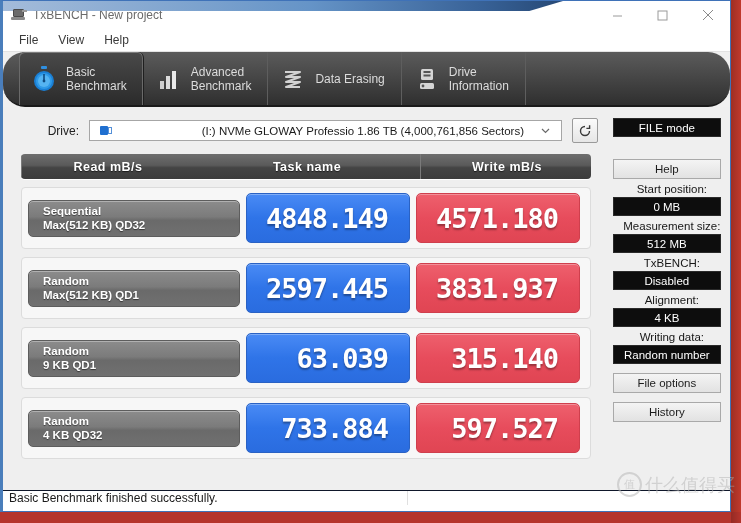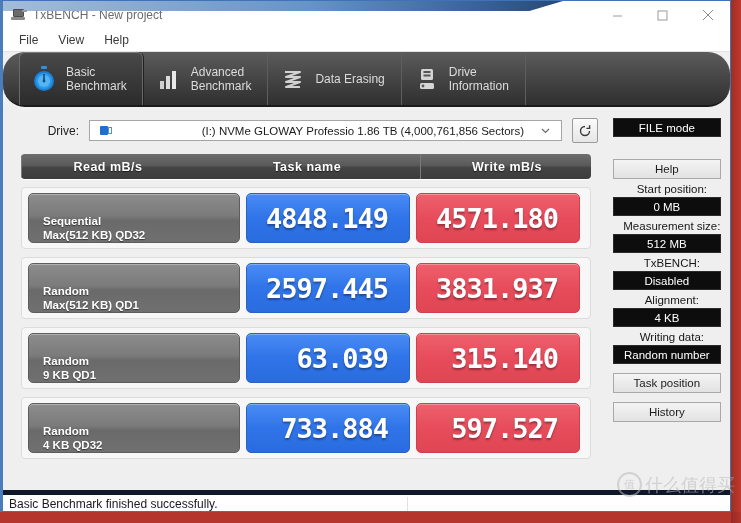--- a/index.html
+++ b/index.html
@@ -227,26 +227,26 @@
     border: 1px solid #dcdcdc;
     border-radius: 4px;
     display: flex;
     align-items: center;
     padding: 0 6px;
     gap: 6px;
     box-sizing: border-box;
   }
   .task-cell {
     flex: 0 0 212px;
-    height: 50px;
+    height: 37px;
     border-radius: 5px;
     background: linear-gradient(to bottom, #8c8c8c 0%, #7b7b7b 45%, #6a6a6a 55%, #707070 100%);
     border: 1px solid #5d5d5d;
     box-shadow: inset 0 1px 0 rgba(255,255,255,.32);
-    display:flex; flex-direction:column; justify-content:flex-end;
+    display:flex; flex-direction:column; justify-content:center;
     padding-left: 14px;
     box-sizing: border-box;
   }
   .task-l1 { font-size: 11.5px; color:#fff; font-weight:bold; line-height:14px; text-shadow:0 1px 1px rgba(0,0,0,.5);}
   .task-l2 { font-size: 11.5px; color:#fff; font-weight:bold; line-height:14px; text-shadow:0 1px 1px rgba(0,0,0,.5);}
 
   .val-cell {
     flex: 0 0 164px;
     height: 50px;
     border-radius: 5px;
@@ -307,23 +307,23 @@
   .sb-gap { height: 22px; }
   .sb-gap2 { height: 9px; }
 
   
   .statusbar {
     position: absolute;
     left: 0; bottom: 0;
     width: 731px;
     height: 21px;
     background: #ffffff;
-    border-top: 5px solid #0f172a;
-    display: flex;
-    align-items: flex-end;
+    border-top: 1px solid #0f172a;
+    display: flex;
+    align-items: flex-start;
     box-sizing: border-box;
   }
   .status-seg1 {
     flex: 0 0 398px;
     font-size: 12px;
     color: #1a1a1a;
     padding-left: 6px;
     border-right: 1px solid #e0e0e0;
   }
   .status-seg2 { flex: 0 0 160px; border-right:1px solid #e0e0e0; }
@@ -539,21 +539,21 @@
         <div class="sb-label">TxBENCH:</div>
         <div class="sb-dark">Disabled</div>
 
         <div class="sb-label">Alignment:</div>
         <div class="sb-dark">4 KB</div>
 
         <div class="sb-label">Writing data:</div>
         <div class="sb-dark">Random number</div>
 
         <div class="sb-gap2"></div>
-        <div class="sb-gray">Task position</div>
+        <div class="sb-gray">File options</div>
         <div class="sb-gap2"></div>
         <div class="sb-gray">History</div>
       </div>
     </div>
 
     <div class="statusbar">
       <div class="status-seg1">Basic Benchmark finished successfully.</div>
       <div class="status-seg2"></div>
       <div class="status-seg3"></div>
     </div>

